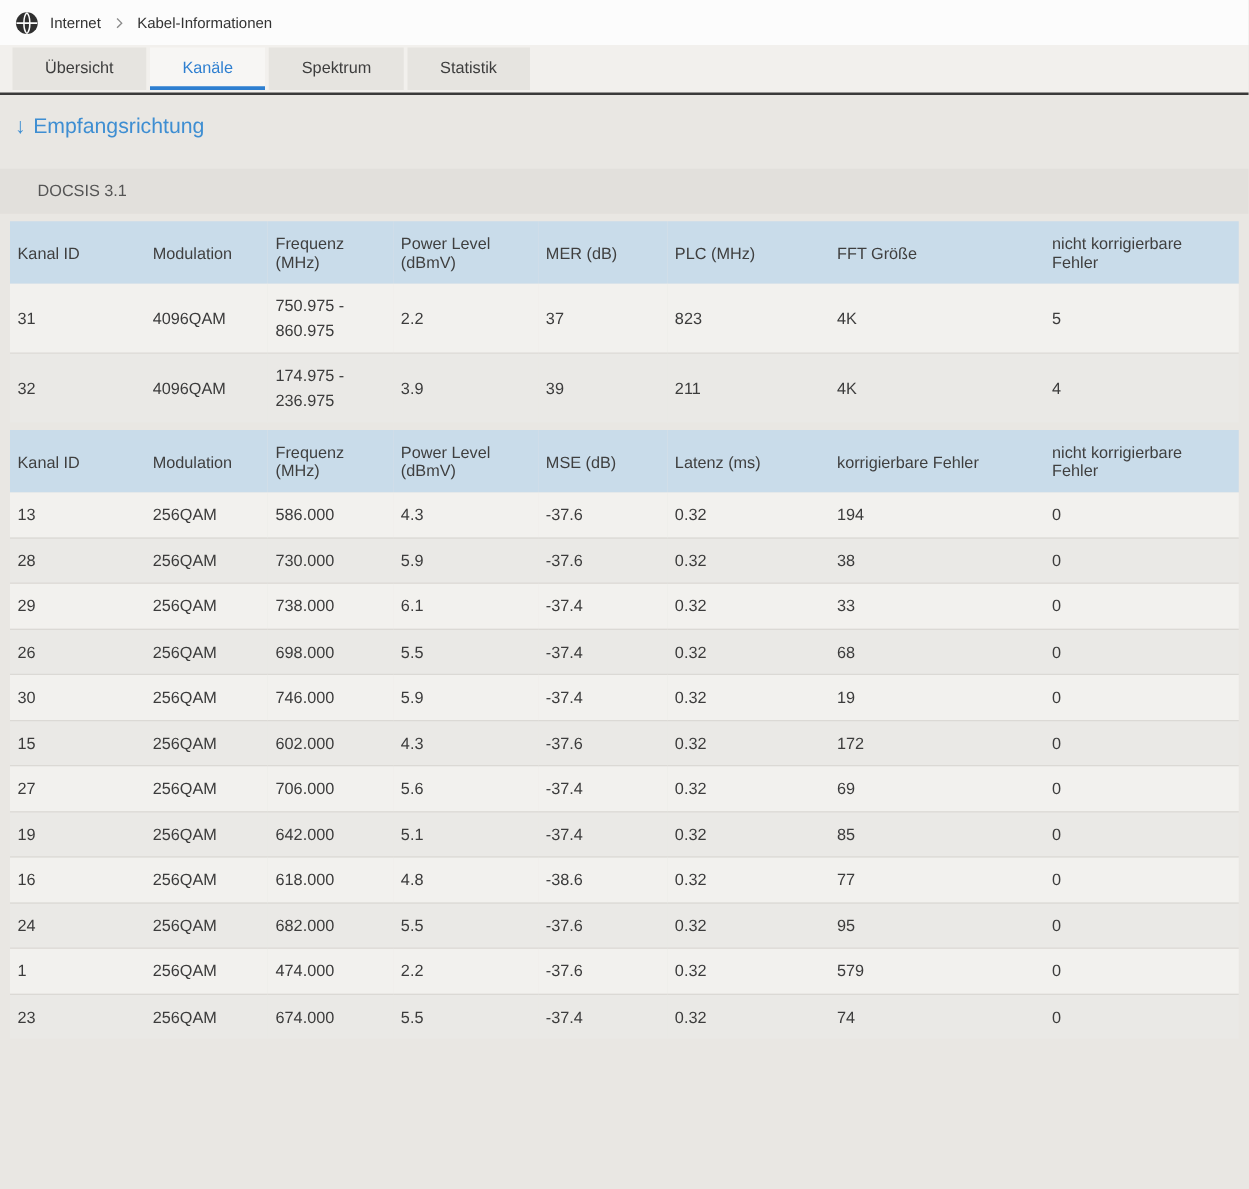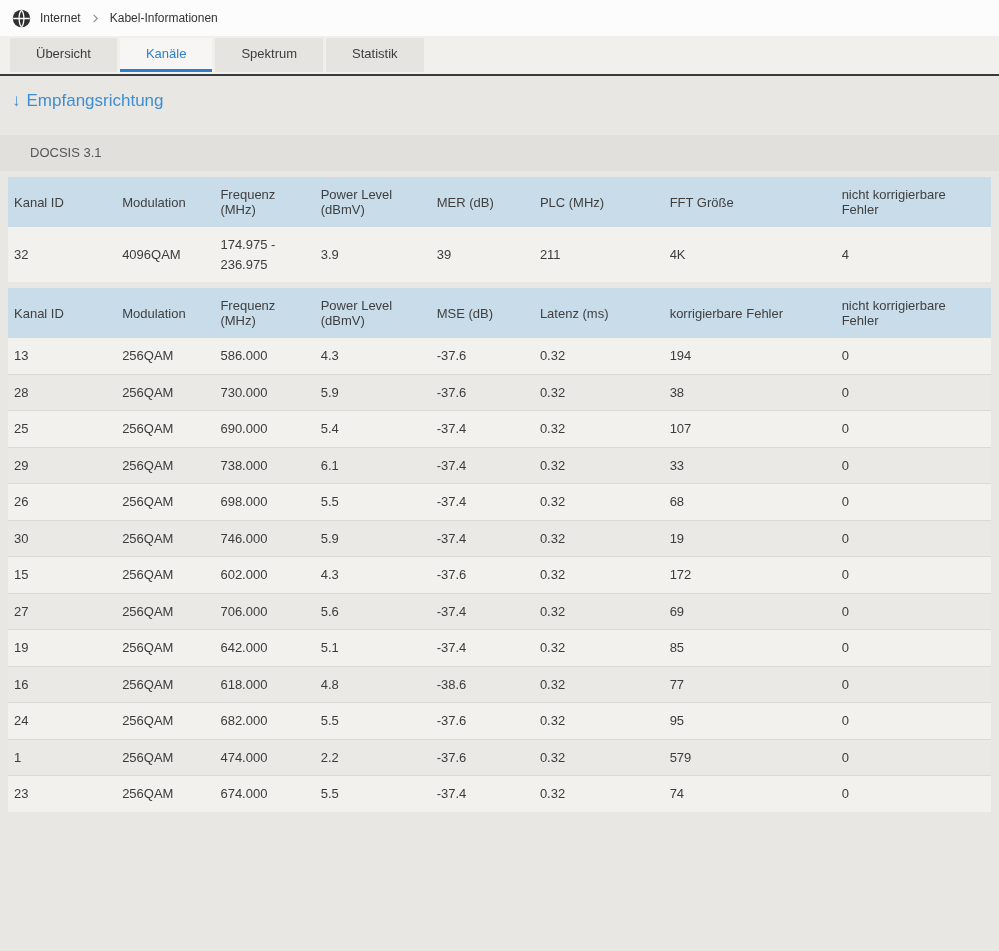--- a/index.html
+++ b/index.html
@@ -146,20 +146,30 @@
             <th>Modulation</th>
             <th>Frequenz (MHz)</th>
             <th>Power Level (dBmV)</th>
             <th>MER (dB)</th>
             <th>PLC (MHz)</th>
             <th>FFT Größe</th>
             <th>nicht korrigierbare Fehler</th>
           </tr>
         </thead>
         <tbody>
+          <tr>
+            <td>31</td>
+            <td>4096QAM</td>
+            <td>750.975 - 860.975</td>
+            <td>2.2</td>
+            <td>37</td>
+            <td>823</td>
+            <td>4K</td>
+            <td>5</td>
+          </tr>
           <tr>
             <td>32</td>
             <td>4096QAM</td>
             <td>174.975 - 236.975</td>
             <td>3.9</td>
             <td>39</td>
             <td>211</td>
             <td>4K</td>
             <td>4</td>
           </tr>
@@ -205,30 +215,20 @@
             <td>28</td>
             <td>256QAM</td>
             <td>730.000</td>
             <td>5.9</td>
             <td>-37.6</td>
             <td>0.32</td>
             <td>38</td>
             <td>0</td>
           </tr>
           <tr>
-            <td>25</td>
-            <td>256QAM</td>
-            <td>690.000</td>
-            <td>5.4</td>
-            <td>-37.4</td>
-            <td>0.32</td>
-            <td>107</td>
-            <td>0</td>
-          </tr>
-          <tr>
             <td>29</td>
             <td>256QAM</td>
             <td>738.000</td>
             <td>6.1</td>
             <td>-37.4</td>
             <td>0.32</td>
             <td>33</td>
             <td>0</td>
           </tr>
           <tr>

